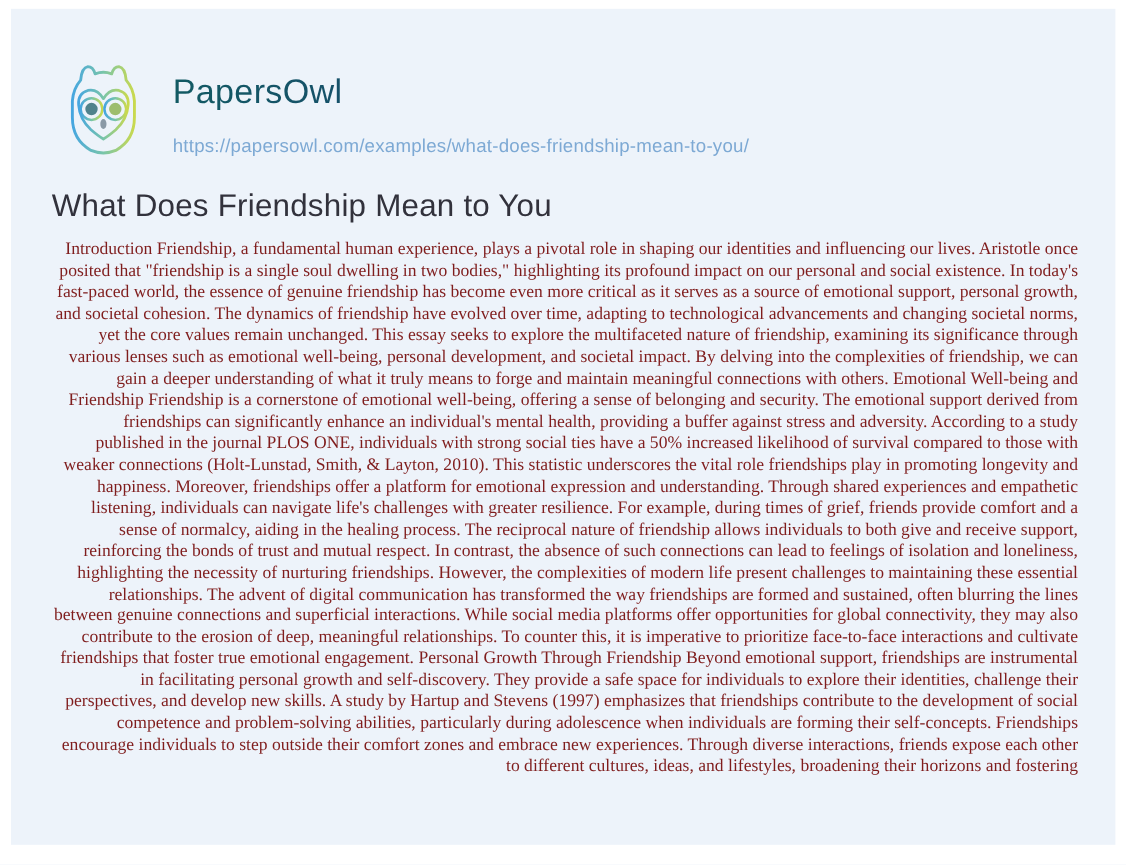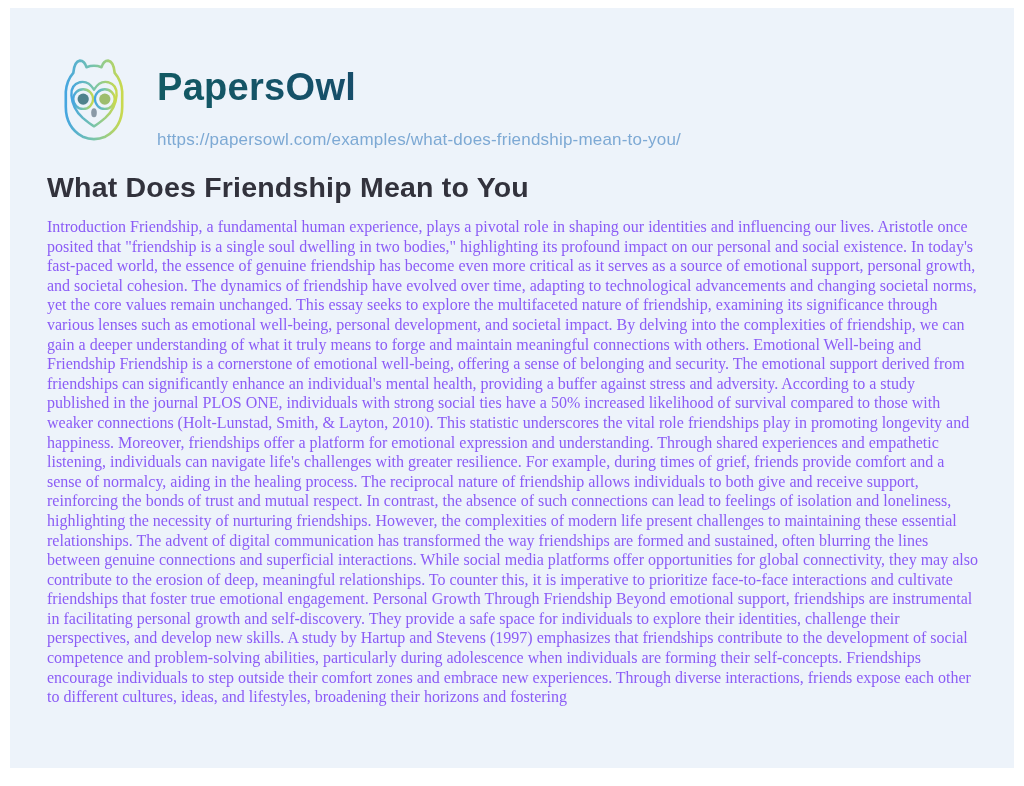--- a/index.html
+++ b/index.html
@@ -15,50 +15,50 @@
     width:1004px; height:760px;
     background:#edf3fa;
   }
   .header {
     position:absolute; left:37px; top:44px;
     display:flex; align-items:flex-start;
   }
   .logo { width:94px; height:98px; flex:0 0 auto; }
   .brand-block { margin-left:16px; padding-top:14px; }
   .brand {
-    font-size:38px; font-weight:bold; letter-spacing:0.3px;
+    font-size:31px; font-weight:normal; letter-spacing:0.3px;
     color:#174a5e;
   }
   @supports (-webkit-background-clip: text) {
     .brand {
       background:linear-gradient(90deg,#125a63 0%, #1d3e74 85%);
       -webkit-background-clip:text;
       background-clip:text;
       -webkit-text-fill-color:transparent;
     }
   }
   .source-url {
     margin-top:21px;
     font-size:17px;
     color:#7da9d4;
     letter-spacing:0.2px;
   }
   .page-title {
     position:absolute; left:37px; top:163px;
-    font-size:28.5px; font-weight:700;
+    font-size:28.5px; font-weight:400;
     color:#32323c;
     letter-spacing:0.2px;
   }
   .essay-body {
     position:absolute; left:37px; top:209px;
     width:933px;
     font-family:"Liberation Serif", serif;
     font-size:16px; line-height:19.6px;
-    color:#8b5cf6;
-    text-align:left;
+    color:#7f1d1d;
+    text-align:right;
   }
 </style>
 </head>
 <body>
 
 <div class="panel">
 
   <div class="header">
     <div class="logo">
       <svg viewBox="0 0 100 104" width="94" height="98" aria-hidden="true">

